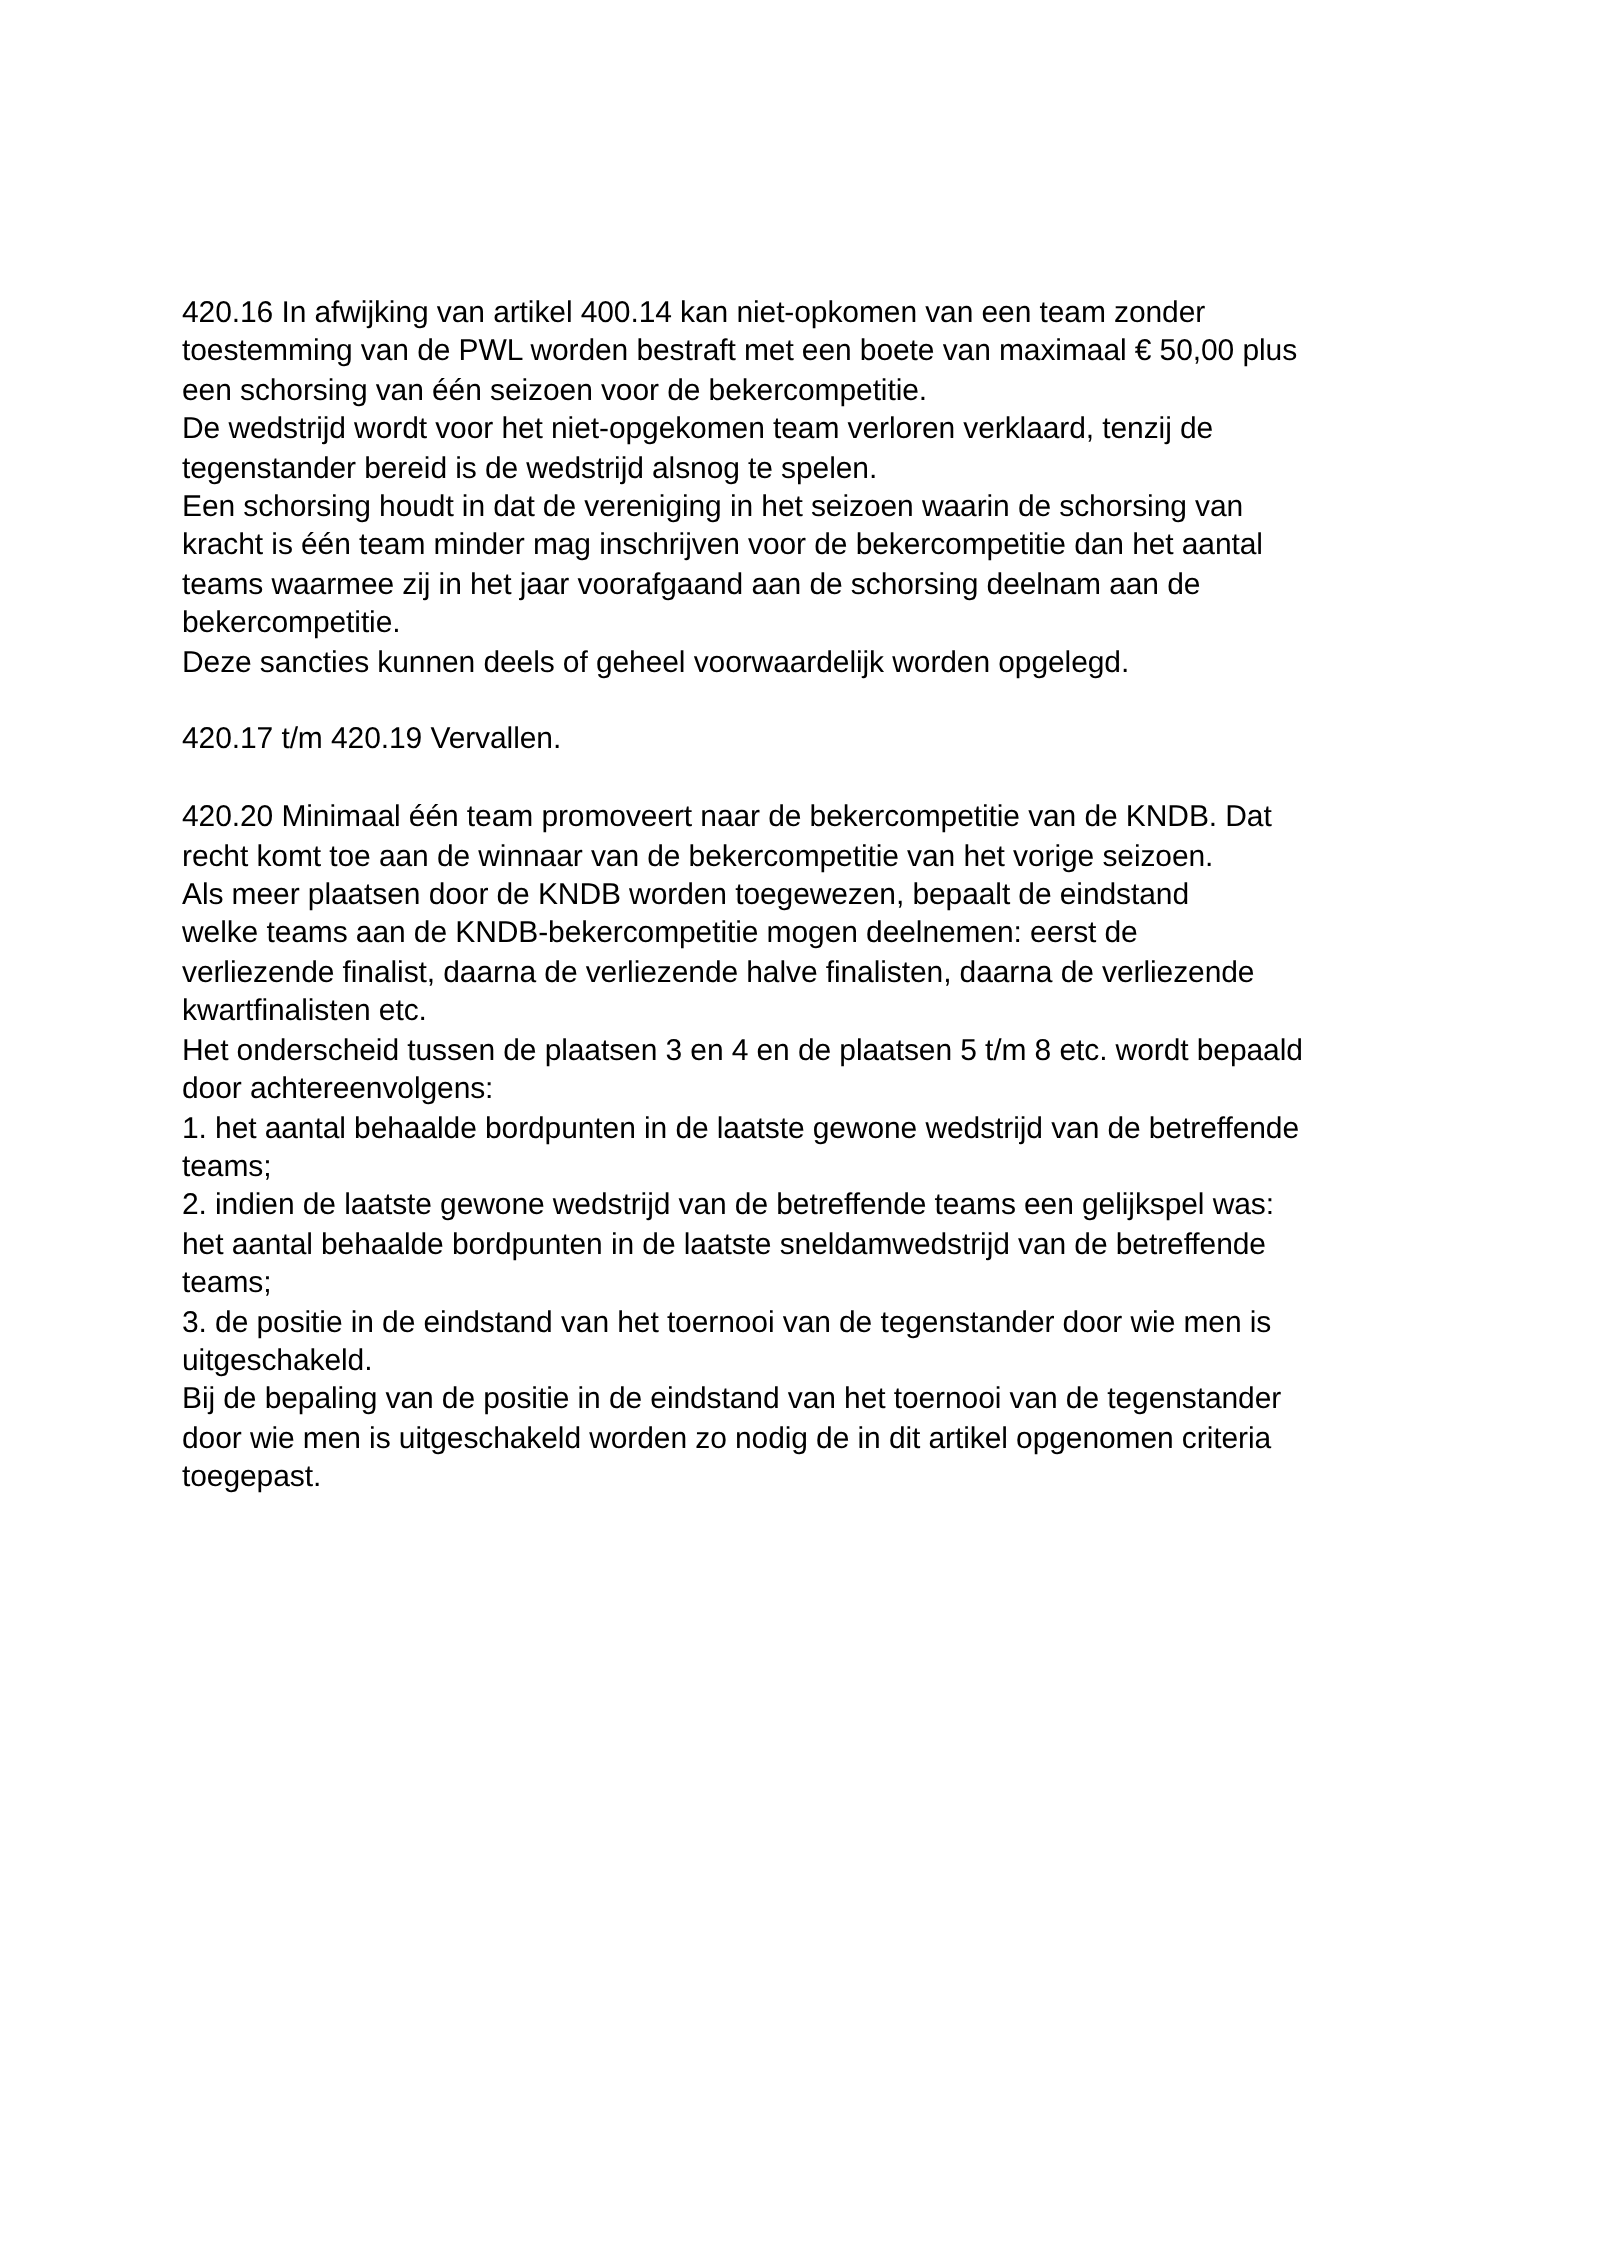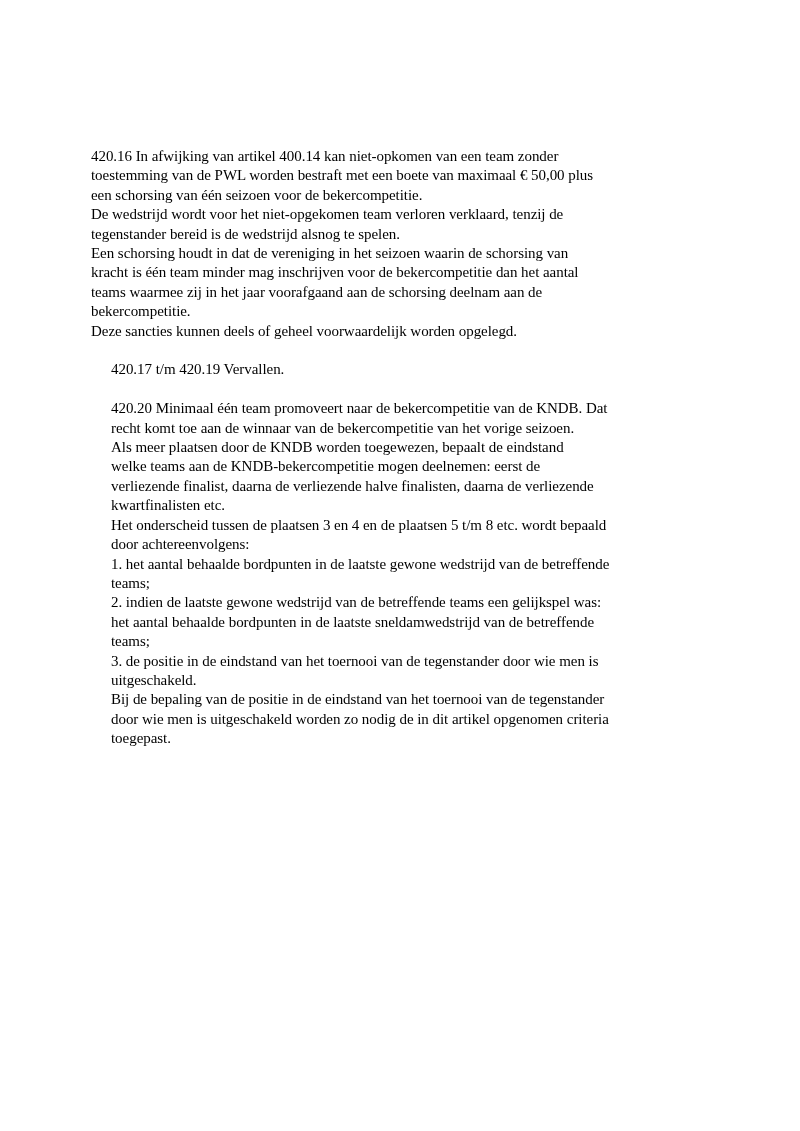--- a/index.html
+++ b/index.html
@@ -7,21 +7,21 @@
     margin: 0;
     padding: 0;
     background: #ffffff;
   }
   .page {
     position: relative;
     width: 800px;
     height: 1131px;
     background: #ffffff;
     overflow: hidden;
-    font-family: Liberation Serif, serif;
+    font-family: Liberation Sans, sans-serif;
     -webkit-font-smoothing: antialiased;
   }
   .doc-body {
     position: absolute;
     left: 91px;
     top: 147px;
     width: 616px;
   }
   .para {
     margin: 0;
@@ -32,21 +32,20 @@
     font-weight: 400;
     letter-spacing: -0.05px;
     white-space: pre-wrap;
     word-spacing: 0px;
   }
   .para + .para {
     margin-top: 0;
   }
   .para.spaced-before {
     margin-top: 19.4px;
-    margin-left: 20px;
   }
 </style>
 </head>
 <body>
 
 <div class="page">
   <div class="doc-body">
 
     <p class="para">420.16 In afwijking van artikel 400.14 kan niet-opkomen van een team zonder
 toestemming van de PWL worden bestraft met een boete van maximaal € 50,00 plus

